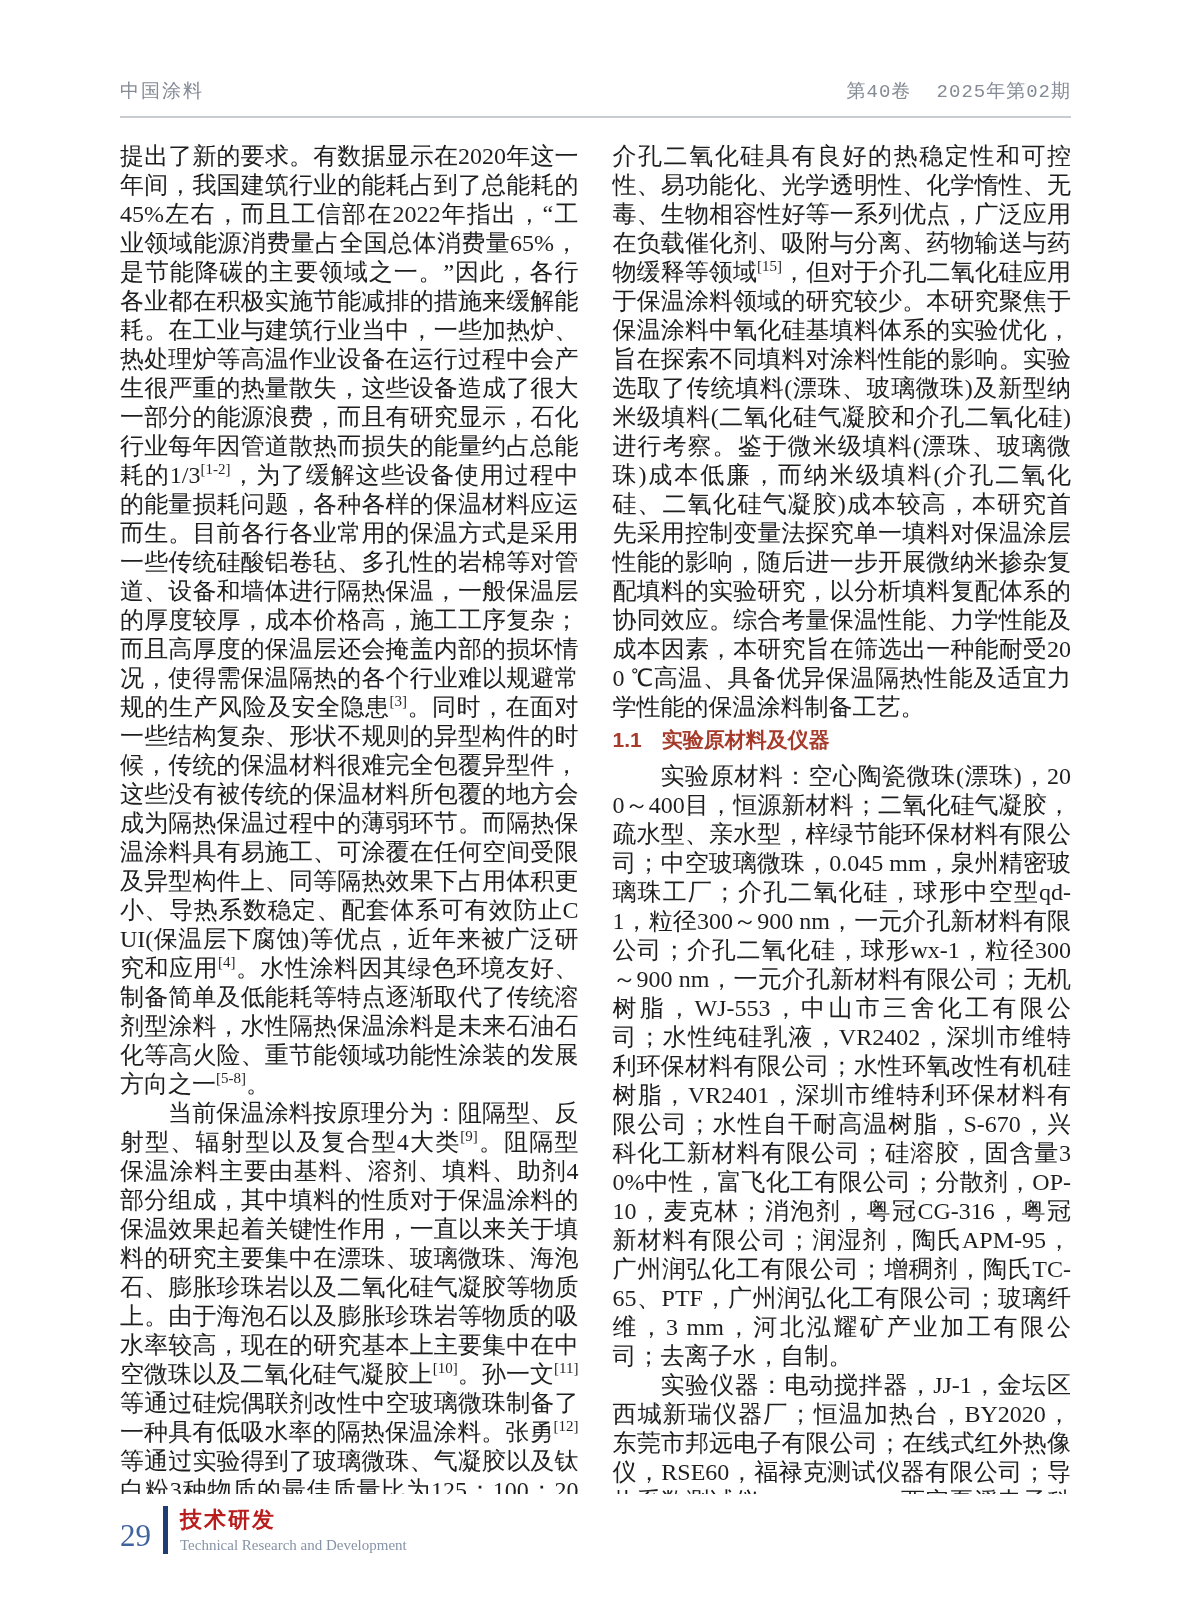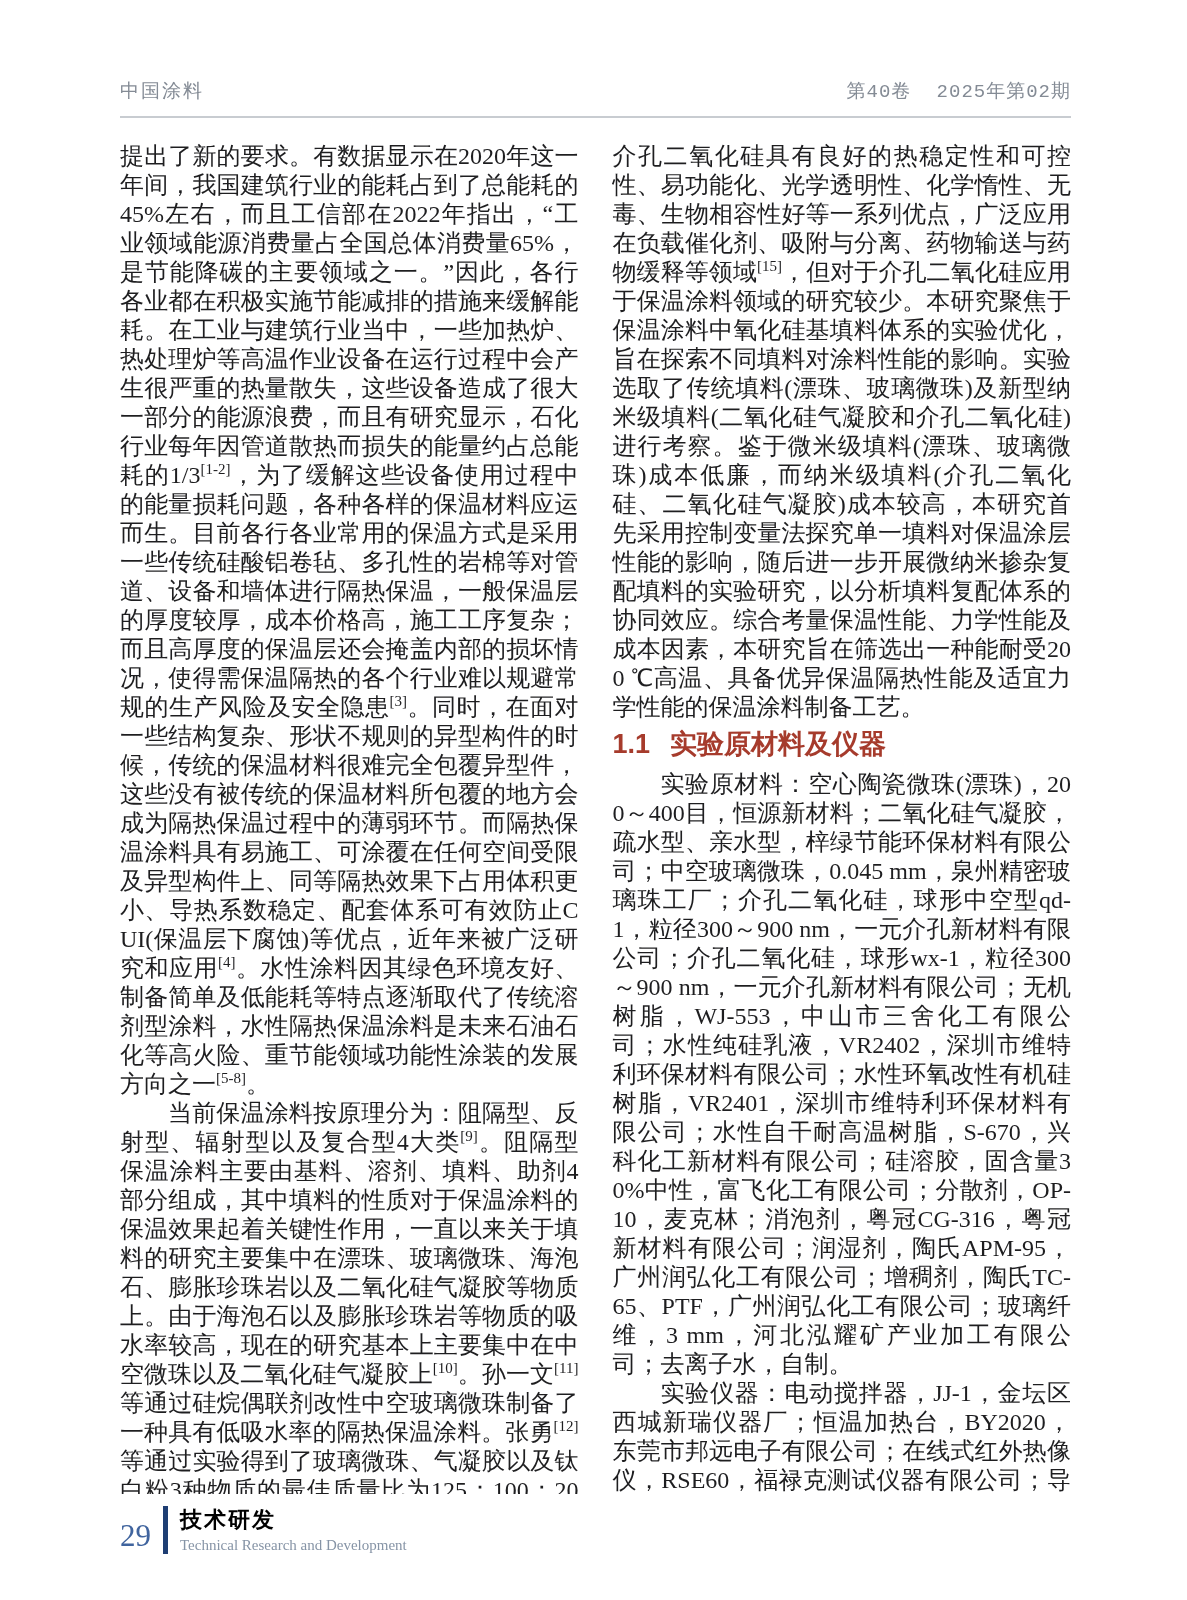--- a/index.html
+++ b/index.html
@@ -51,21 +51,21 @@
     font-weight: bold;
     font-size: 31px;
     color: #a63b2c;
     margin: 16px 0 12px 0;
     letter-spacing: 1px;
   }
   .h1 .h-num { margin-right: 26px; }
   .h2 {
     font-family: "Liberation Sans", sans-serif;
     font-weight: bold;
-    font-size: 27px;
+    font-size: 21px;
     color: #a63b2c;
     margin: 4px 0 8px 0;
   }
   .h2 .h-num { margin-right: 20px; }
   .page-footer {
     margin-top: auto;
     margin-bottom: 46px;
     display: flex;
     align-items: center;
   }
@@ -80,21 +80,21 @@
     width: 5px;
     height: 48px;
     background: #1e3e73;
     margin-right: 12px;
   }
   .footer-sections { display: flex; flex-direction: column; justify-content: center; }
   .footer-cn {
     font-family: Liberation Mono, monospace;
     font-weight: bold;
     font-size: 22px;
-    color: #000000;
+    color: #b91c1c;
     letter-spacing: 2px;
   }
   .footer-en {
     font-family: "Liberation Serif", serif;
     font-size: 15px;
     color: #8694a6;
     margin-top: 2px;
   }
 </style>
 </head>

